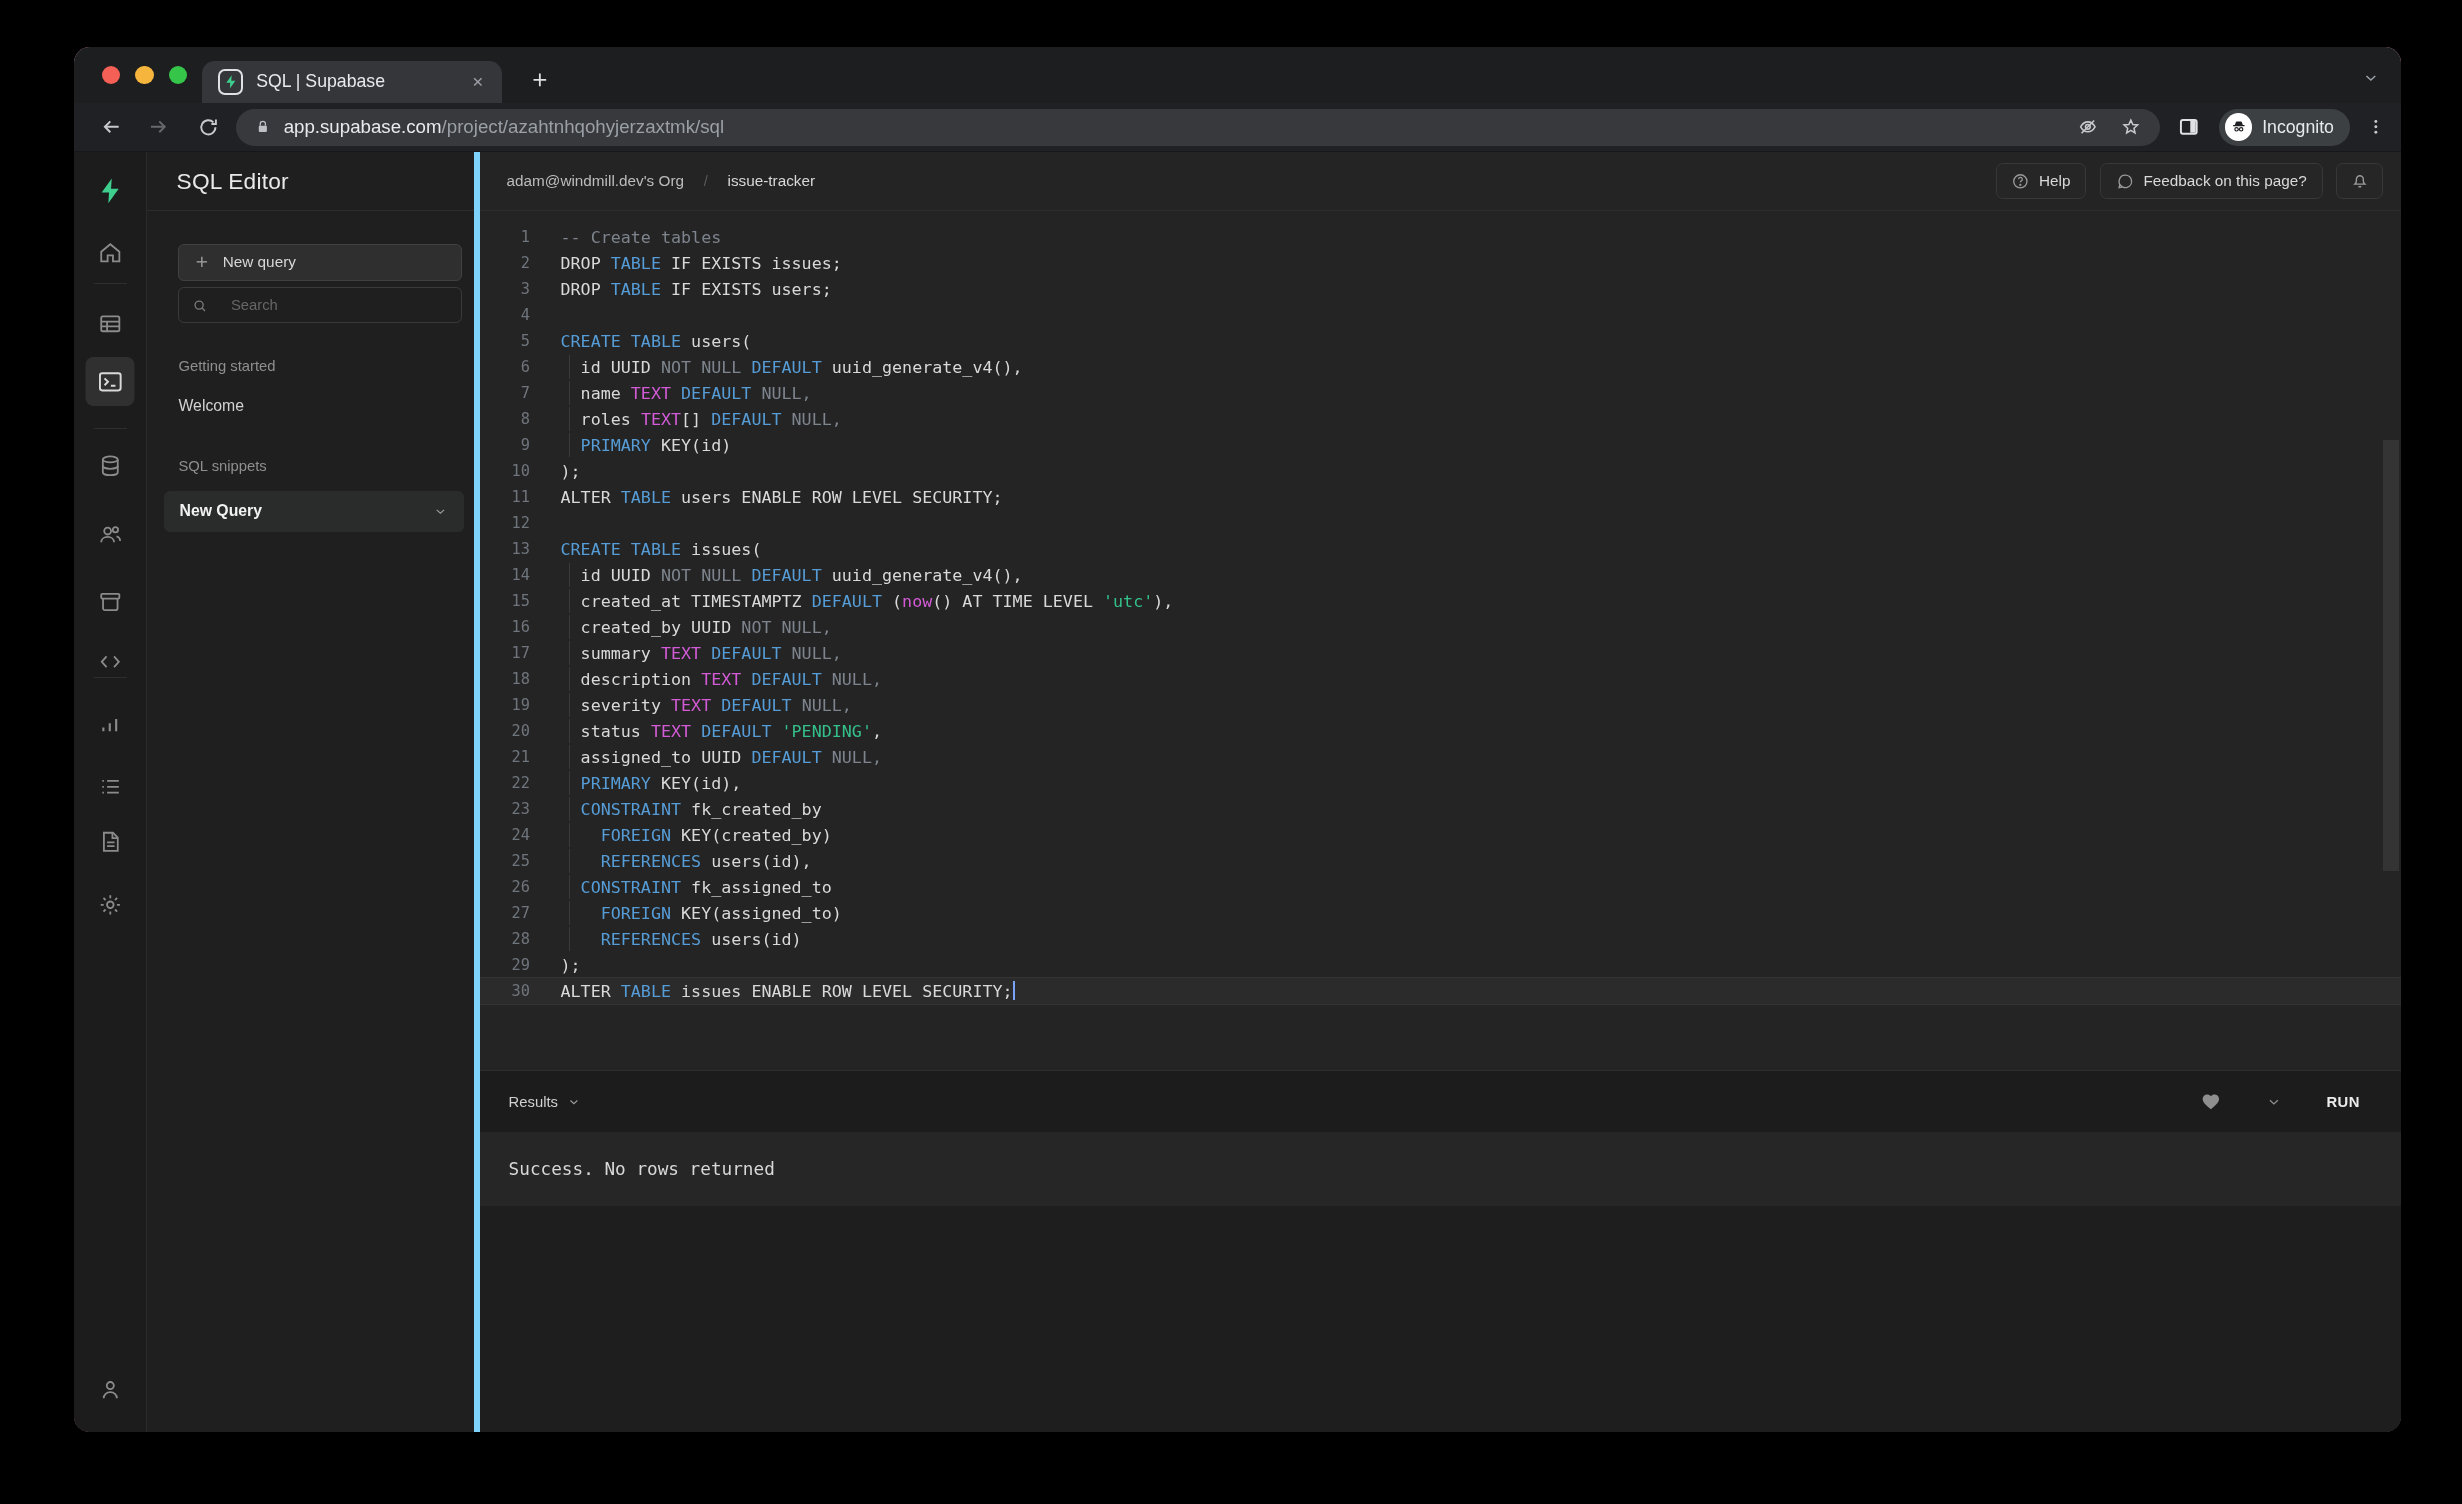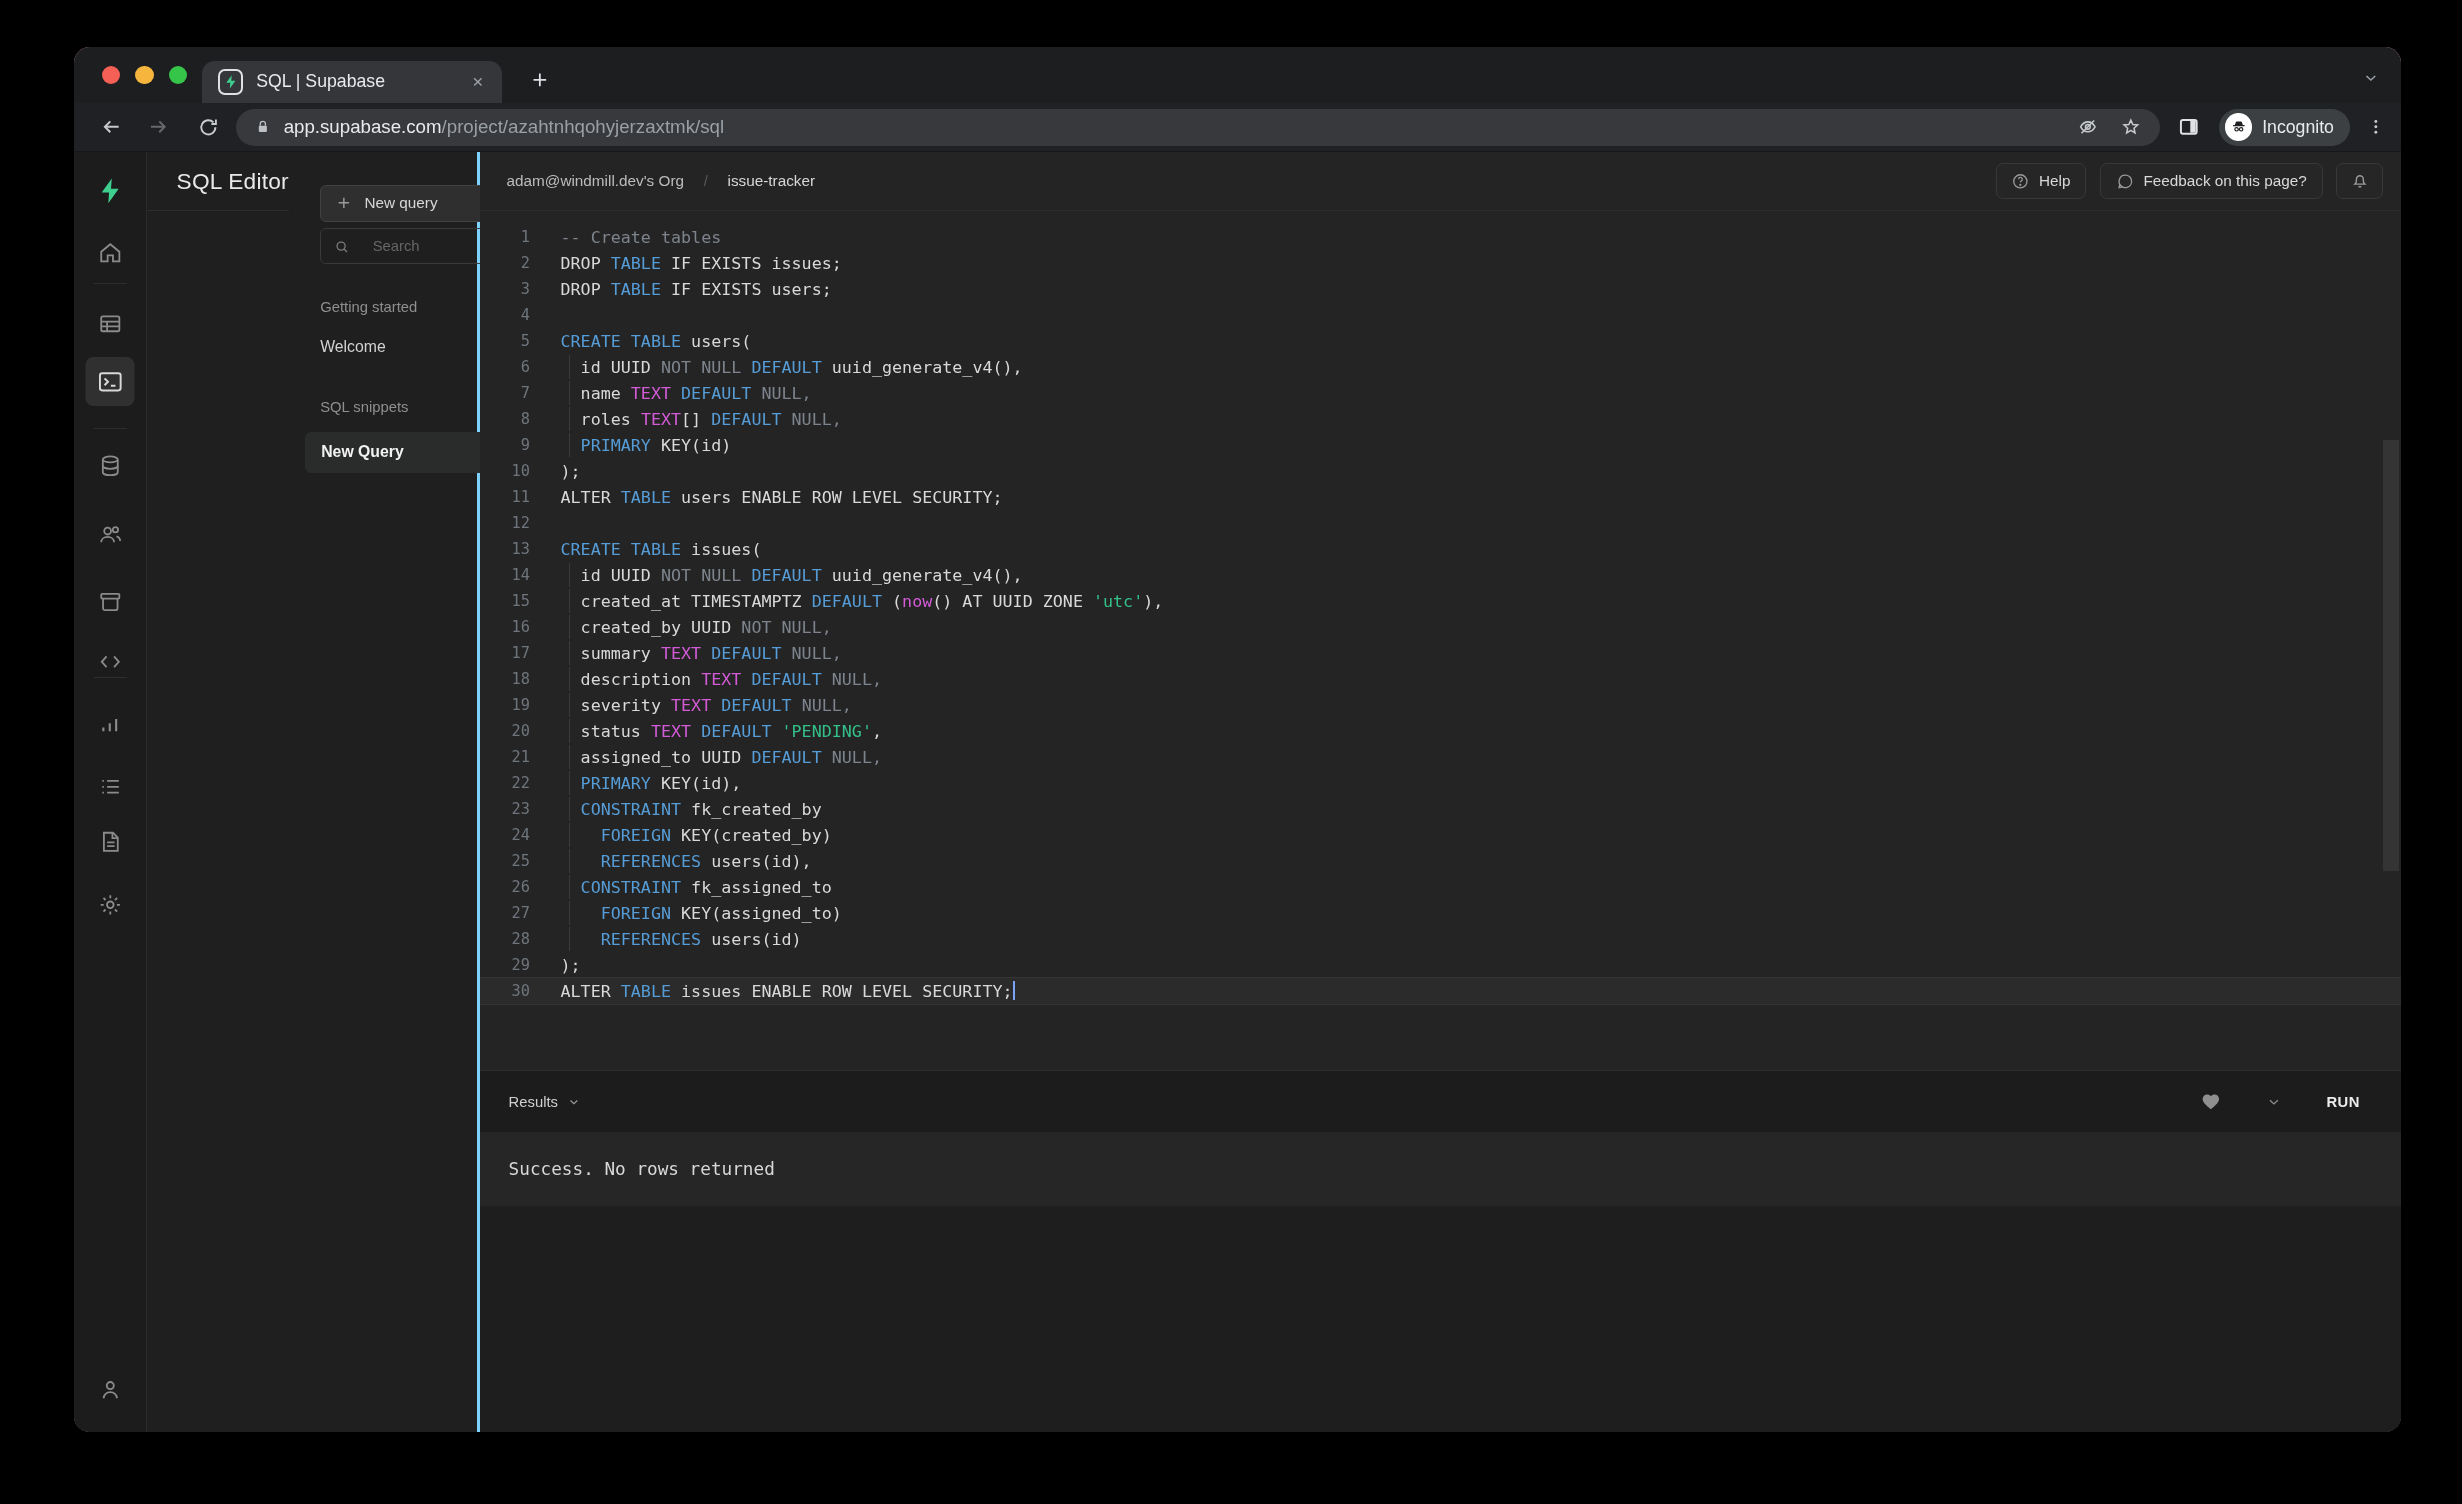--- a/index.html
+++ b/index.html
@@ -50,22 +50,22 @@
   
   .page{position:absolute;top:105px;left:0;right:0;bottom:0;display:flex;background:#1f1f1f;}
 
   .rail{position:relative;width:73px;flex:none;background:#1c1c1c;border-right:1px solid #2a2a2a;}
   .rail-item{position:absolute;left:50%;transform:translateX(-50%);width:43px;height:43px;
     display:flex;align-items:center;justify-content:center;color:#8b8b8b;border-radius:7.9px;}
   .rail-item.active{background:#303030;color:#d9d9d9;width:49px;height:49px;}
   .rail-div{position:absolute;left:19.7px;width:33px;height:1px;background:#2e2e2e;}
   .rail-logo{color:var(--accent);}
 
-  .sidebar{width:333px;flex:none;background:#1f1f1f;border-right:3px solid #7dd3fc;
-    display:flex;flex-direction:row;}
+  .sidebar{width:333px;flex:none;background:#1f1f1f;border-right:6px solid #7dd3fc;
+    display:flex;flex-direction:column;}
   .sb-header{height:59px;flex:none;border-bottom:1px solid #2c2c2c;display:flex;
     align-items:center;padding-left:29.6px;font-size:22.7px;color:#e8e8e8;letter-spacing:0.2px;}
   .sb-body{padding:32.5px 19.7px 0 16.7px;}
   .btn-newquery{margin-left:14.8px;width:284px;height:37px;background:#2f2f2f;
     border:1px solid #414141;border-radius:5.9px;display:flex;align-items:center;gap:11.8px;
     padding:0 13.8px;color:#d7d7d7;font-size:15.3px;}
   .btn-newquery .pl-ic{color:#9a9a9a;}
   .sb-search{margin:6.9px 0 0 14.8px;width:284px;height:36px;border:1px solid #3a3a3a;
     border-radius:5.9px;display:flex;align-items:center;gap:22px;padding:0 11.8px;color:#7a7a7a;}
   .sb-search input{background:transparent;border:none;outline:none;color:#bbb;
@@ -441,21 +441,21 @@
           <div class="crow">
             <span class="gut">13</span>
             <span class="ltx"><span class="kw">CREATE TABLE</span><span class="pl"> issues(</span></span>
           </div>
           <div class="crow">
             <span class="gut">14</span>
             <span class="ltx ind"><span class="pl">  id UUID </span><span class="mu">NOT NULL</span><span class="pl"> </span><span class="kw">DEFAULT</span><span class="pl"> uuid_generate_v4(),</span></span>
           </div>
           <div class="crow">
             <span class="gut">15</span>
-            <span class="ltx ind"><span class="pl">  created_at TIMESTAMPTZ </span><span class="kw">DEFAULT</span><span class="pl"> (</span><span class="ty">now</span><span class="pl">() AT UUID ZONE </span><span class="st">'utc'</span><span class="pl">),</span></span>
+            <span class="ltx ind"><span class="pl">  created_at TIMESTAMPTZ </span><span class="kw">DEFAULT</span><span class="pl"> (</span><span class="ty">now</span><span class="pl">() AT TIME LEVEL </span><span class="st">'utc'</span><span class="pl">),</span></span>
           </div>
           <div class="crow">
             <span class="gut">16</span>
             <span class="ltx ind"><span class="pl">  created_by UUID </span><span class="mu">NOT NULL,</span></span>
           </div>
           <div class="crow">
             <span class="gut">17</span>
             <span class="ltx ind"><span class="pl">  summary </span><span class="ty">TEXT</span><span class="pl"> </span><span class="kw">DEFAULT</span><span class="pl"> </span><span class="mu">NULL,</span></span>
           </div>
           <div class="crow">

